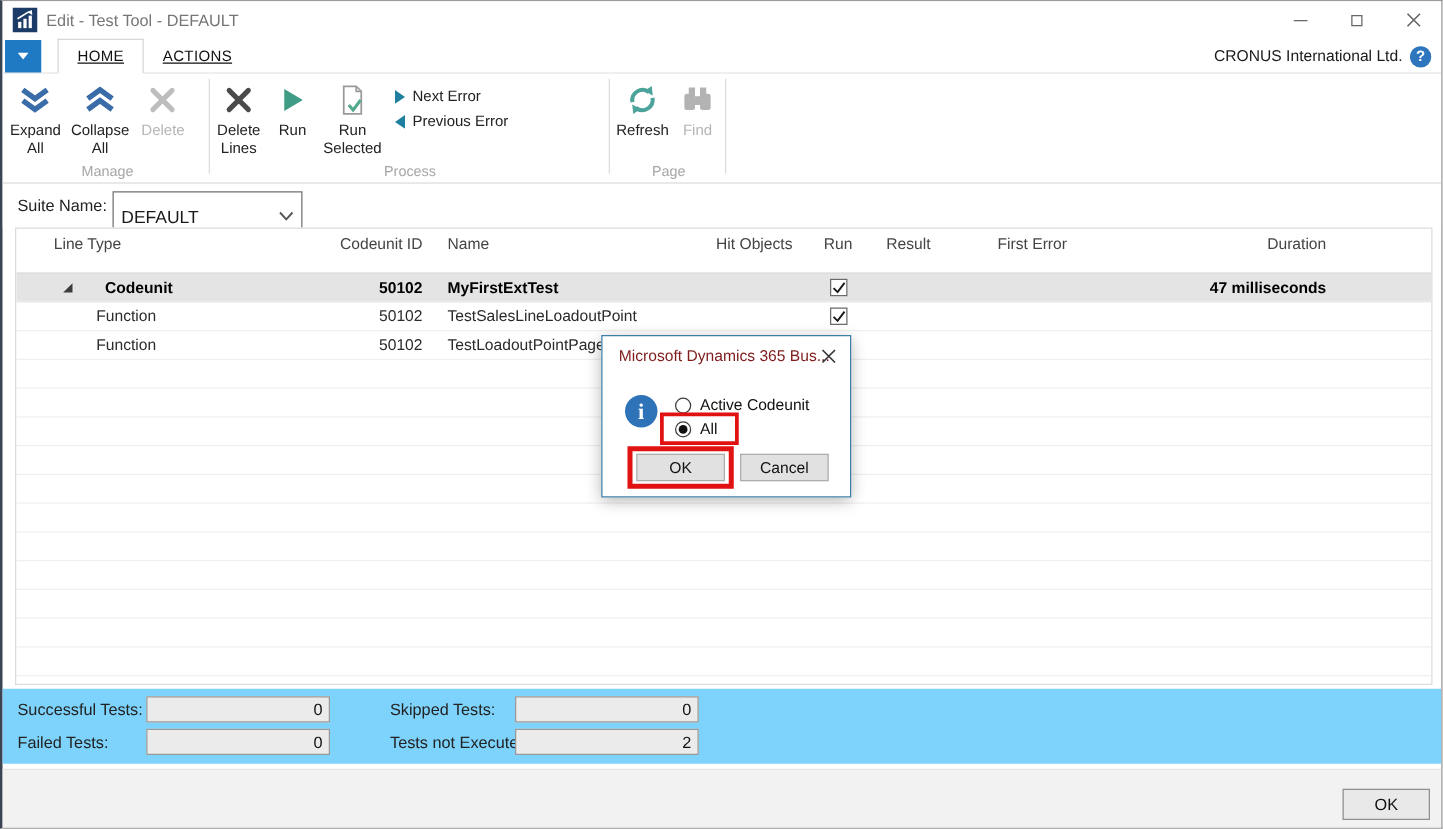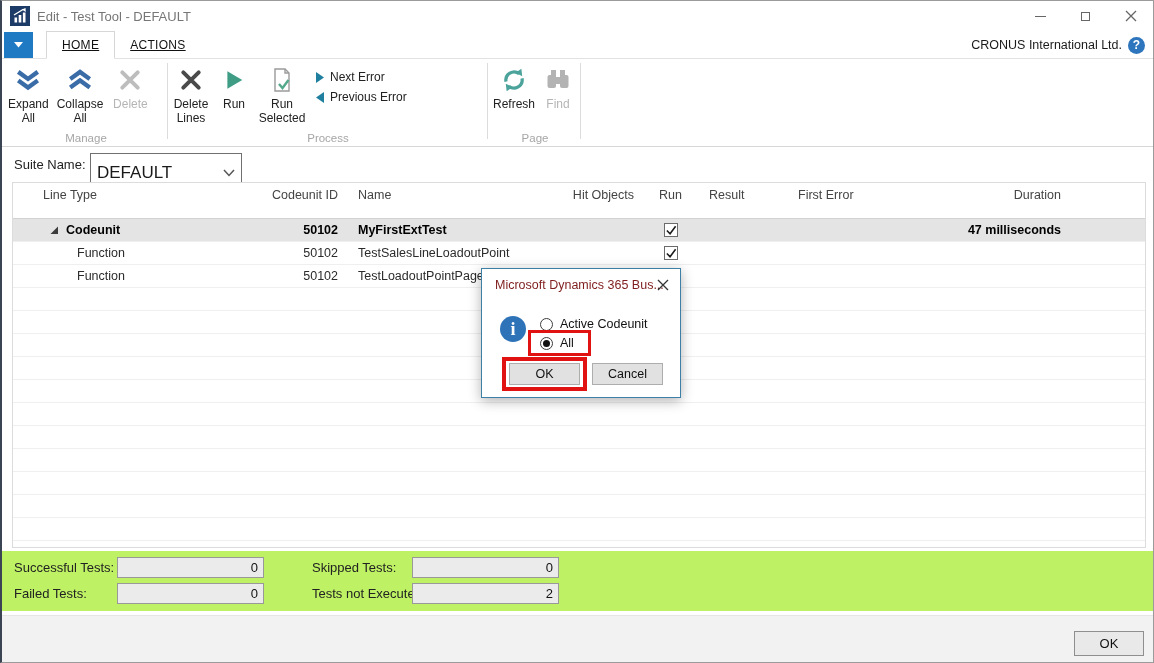--- a/index.html
+++ b/index.html
@@ -49,45 +49,45 @@
   .rbtn .ric{height:26px;display:flex;align-items:center;justify-content:center;}
   .rbtn .rlabel{margin-top:4px;font-size:12px;color:#222;text-align:center;line-height:14px;white-space:pre-line;}
   .rbtn.disabled .rlabel{color:#b5b5b5;}
   .small-stack{display:flex;flex-direction:column;gap:6px;margin-left:6px;padding-top:6px;}
   .sbtn{display:flex;align-items:center;gap:6px;font-size:12px;color:#222;cursor:default;}
 
   
   .suite-row{position:absolute;left:0;top:146px;width:100%;height:35px;background:#fff;}
   .suite-label{position:absolute;left:12px;top:10px;font-size:13px;color:#222;}
   .suite-select{position:absolute;left:88px;top:6px;width:152px;height:39px;border:1px solid #707070;background:#fff;
-    display:flex;align-items:center;justify-content:space-between;padding:0 6px;font-size:17px;color:#1a1a1a;}
+    display:flex;align-items:center;justify-content:space-between;padding:0 6px;font-size:14px;color:#1a1a1a;}
 
   
   .table{position:absolute;left:10px;top:181px;width:1134px;height:366px;background:#fff;
     border:1px solid #dcdcdc;overflow:hidden;font-size:12.5px;}
   .grid-cols{display:grid;grid-template-columns:250px 85px 220px 70px 65px 75px 185px 1fr;align-items:center;}
   .thead{height:36px;border-bottom:1px solid #d2d2d2;color:#444;align-items:start;padding-top:5px;}
   .thead > div{line-height:14px;}
   .trow{height:23px;border-bottom:1px solid #efefef;color:#2b2b2b;}
   .trow.selected{background:var(--sel-row);font-weight:bold;color:#000;}
   .c-linetype{padding-left:30px;display:flex;align-items:center;}
-  .trow .c-linetype.lvl1{padding-left:37px;}
+  .trow .c-linetype.lvl1{padding-left:37px;gap:18px;}
   .trow .c-linetype.lvl2{padding-left:64px;}
   .tree-tri{margin-right:7px;display:inline-flex;}
   .c-id{text-align:right;padding-right:10px;}
   .c-name{padding-left:10px;white-space:nowrap;}
   .c-hit{text-align:right;padding-right:4px;}
   .c-run{display:flex;align-items:center;justify-content:center;}
   .c-result{padding-left:6px;}
   .c-first{padding-left:20px;}
   .c-dur{text-align:right;padding-right:84px;white-space:nowrap;}
   .checkbox{width:14px;height:14px;border:1px solid #6b6b6b;background:#fff;display:flex;align-items:center;justify-content:center;}
 
   
-  .stats{position:absolute;left:0;top:550px;width:100%;height:60px;background:#bef264;}
+  .stats{position:absolute;left:0;top:550px;width:100%;height:60px;background:#7dd3fc;}
   .stat-label{position:absolute;font-size:13px;color:#222;}
   .stat-field{position:absolute;width:147px;height:21px;background:#ebebeb;border:1px solid #999;
     font-size:13px;color:#111;text-align:right;line-height:19px;padding-right:5px;}
 
   
   .footer{position:absolute;left:0;top:614px;width:100%;height:49px;background:#f2f2f2;border-top:1px solid #e6e6e6;}
   .footer-ok{position:absolute;left:1072px;top:15px;width:70px;height:25px;background:#e9e9e9;border:1px solid #8f8f8f;
     font-size:13px;color:#111;display:flex;align-items:center;justify-content:center;}
 
   

